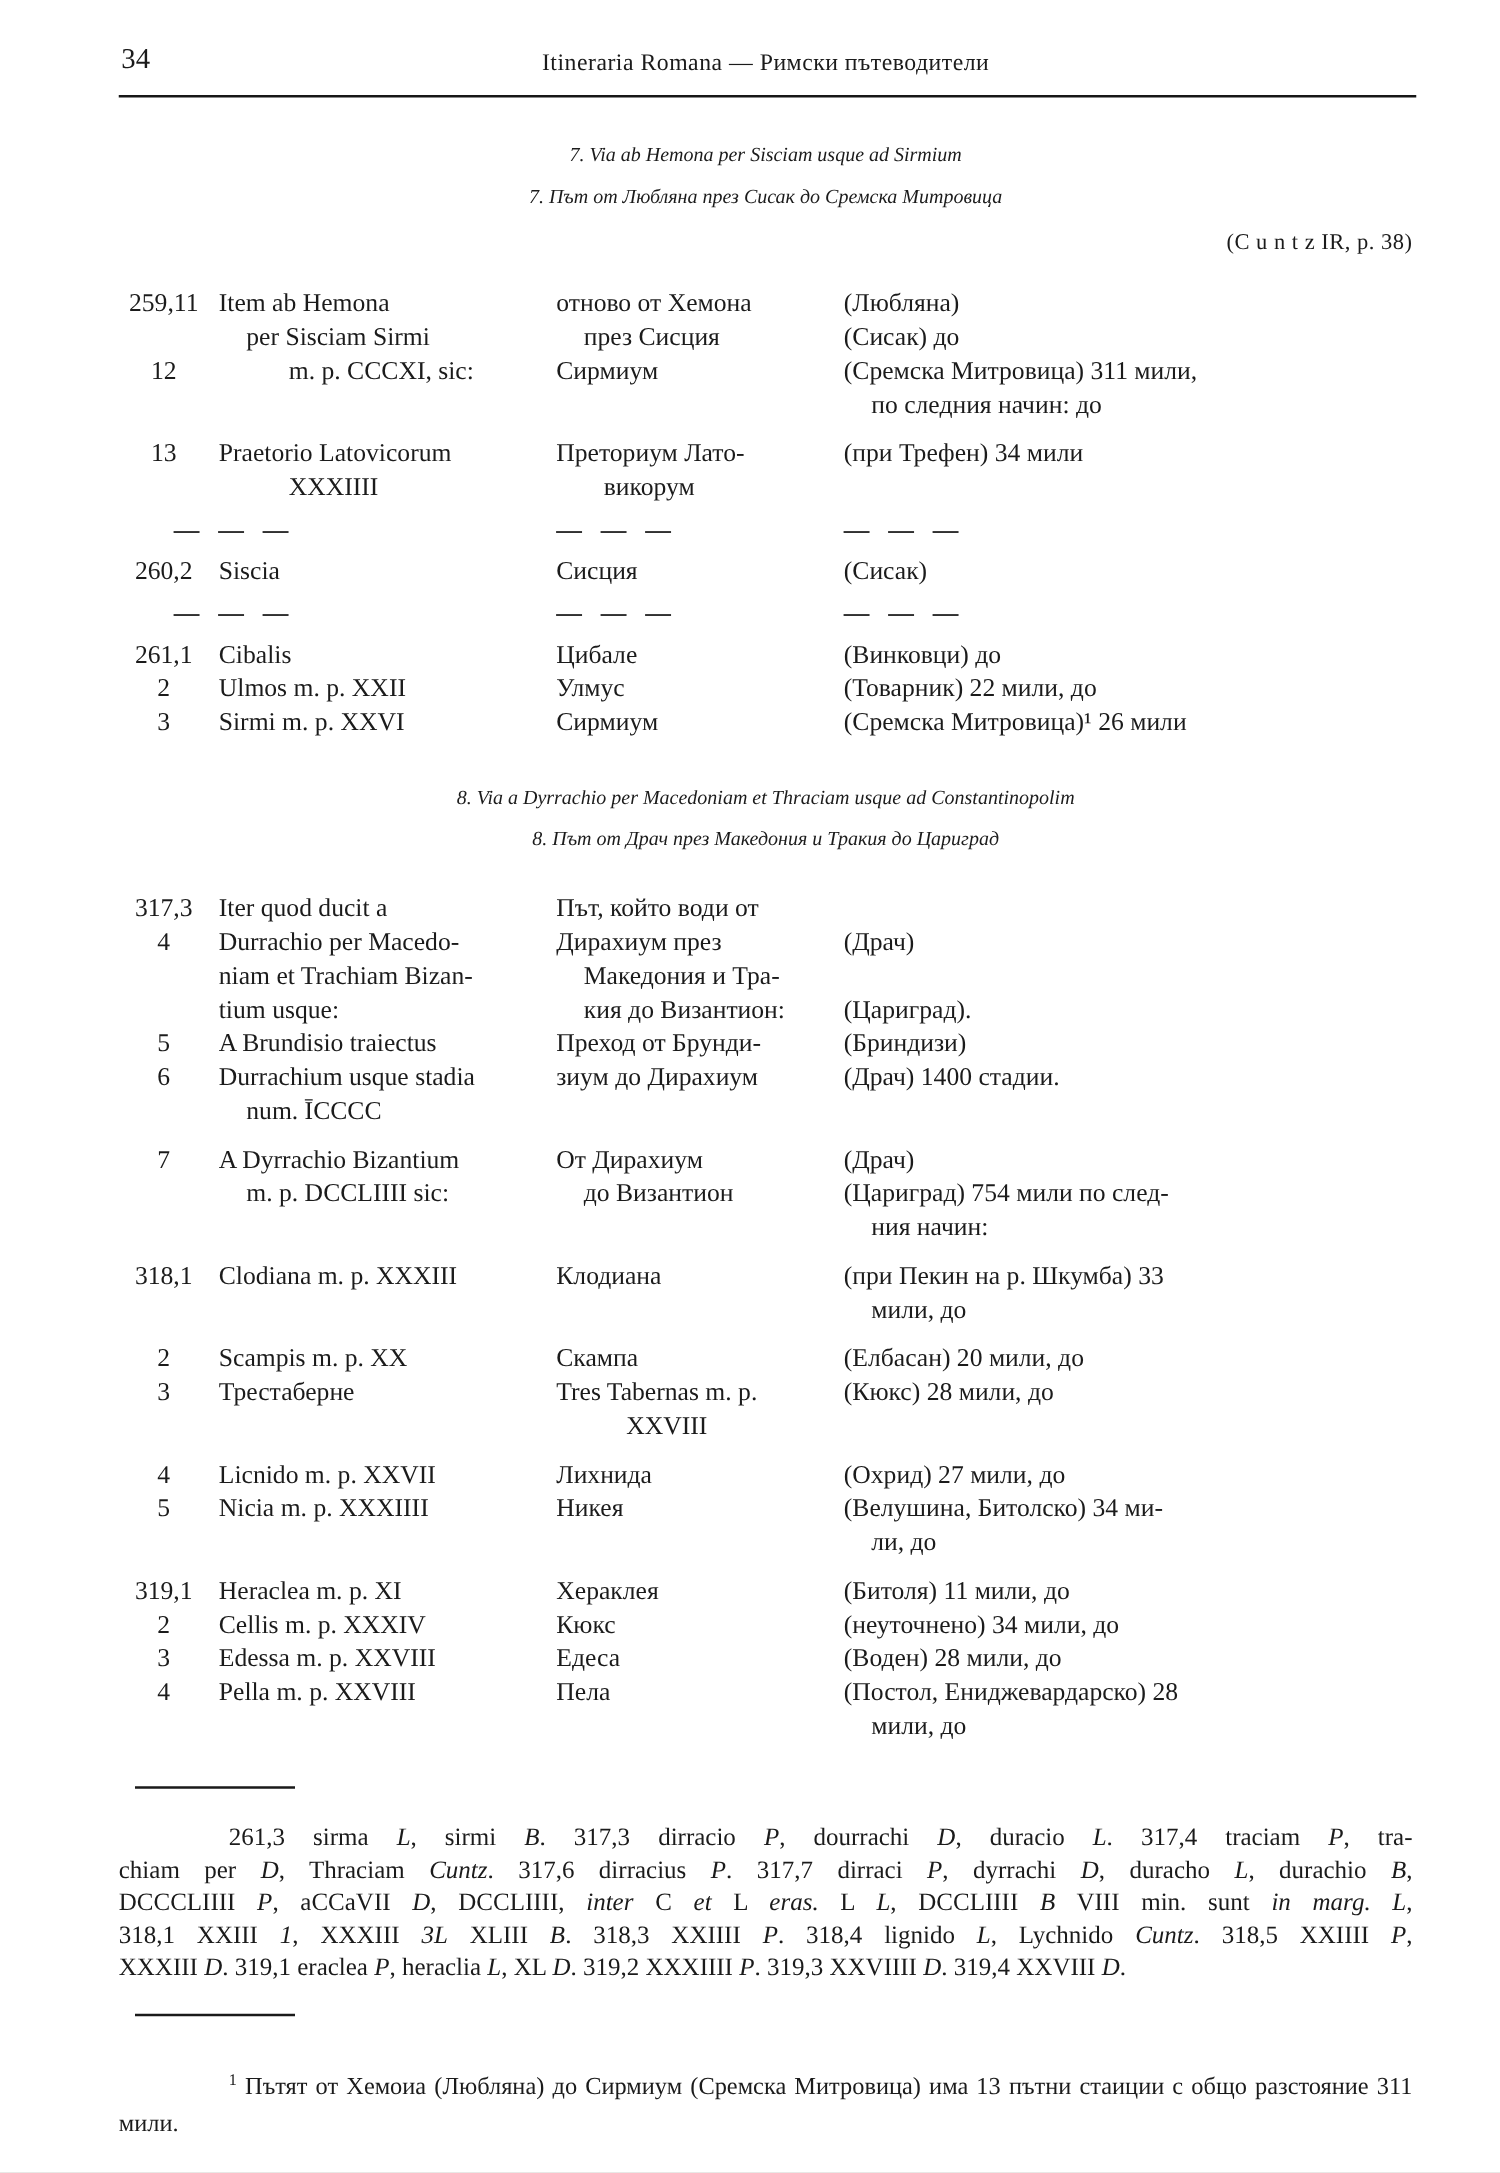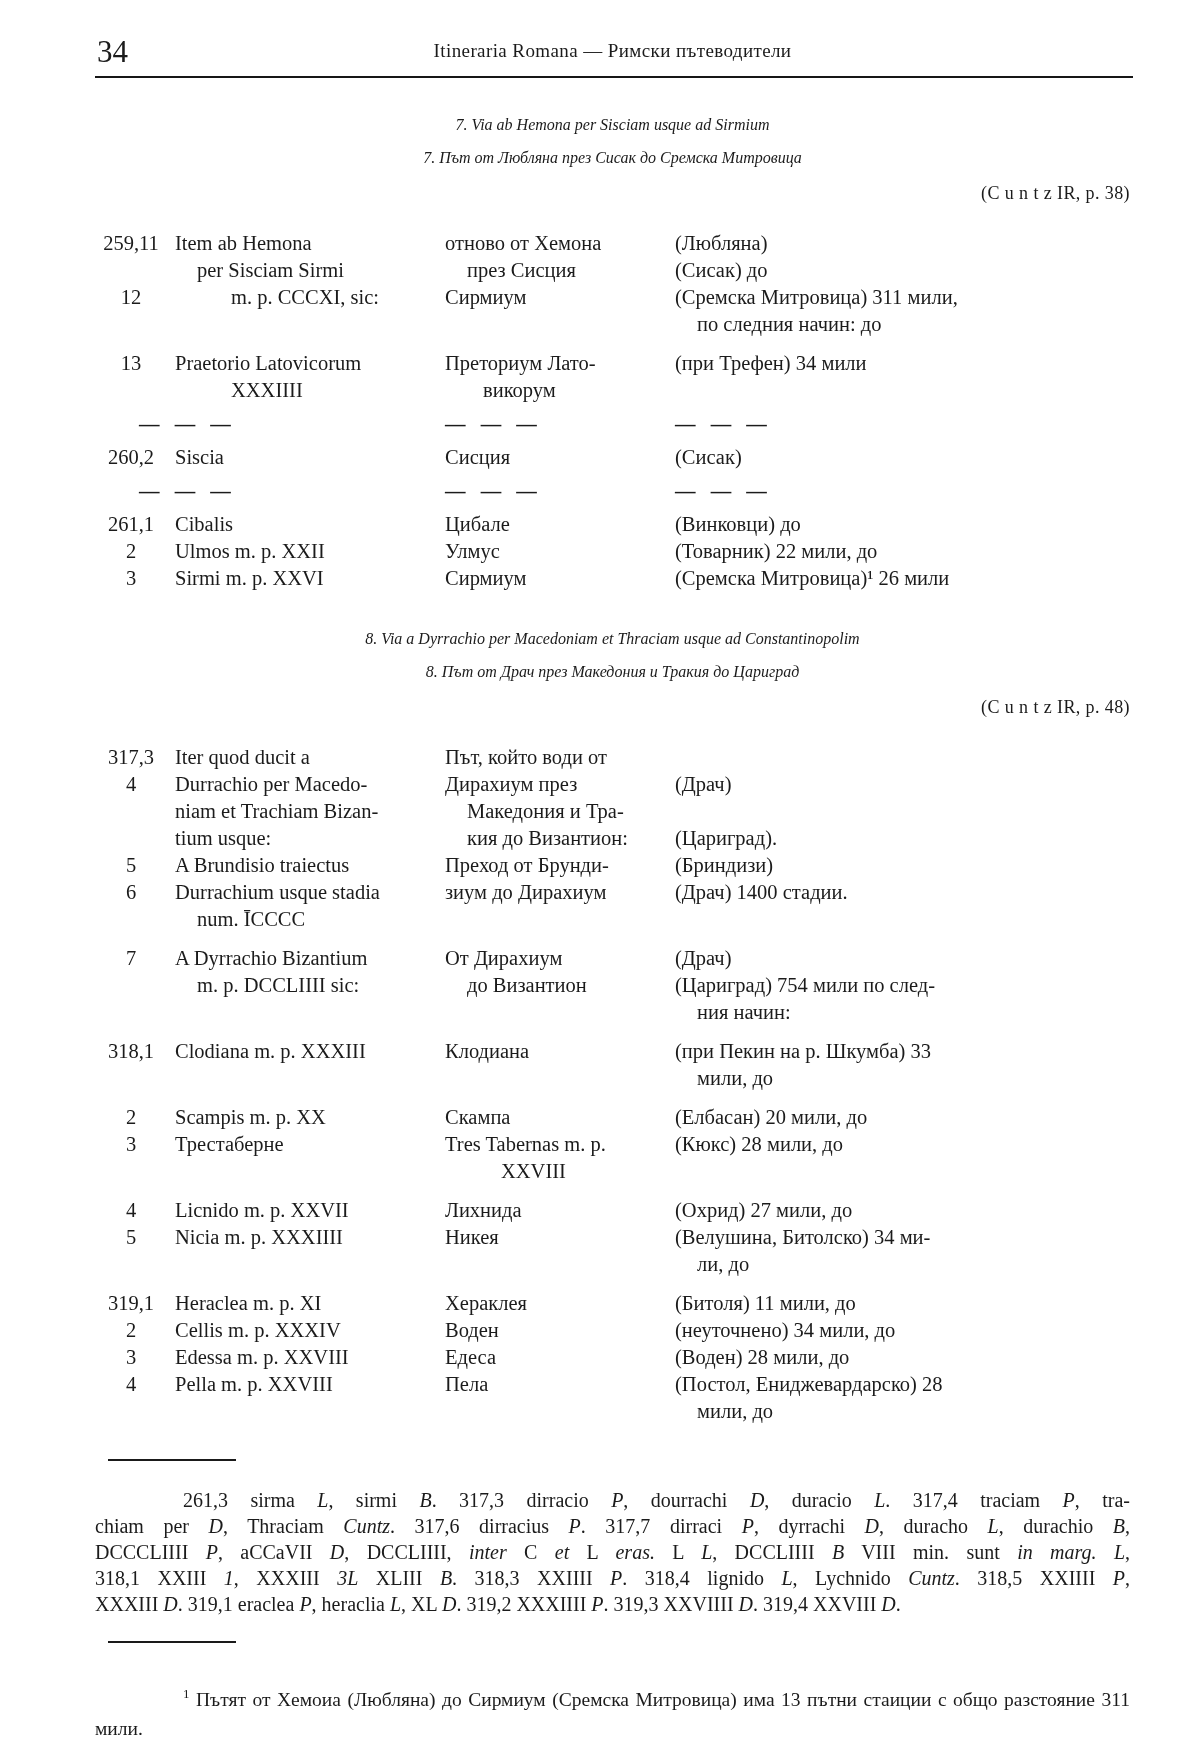--- a/index.html
+++ b/index.html
@@ -4,21 +4,21 @@
 <style>
   html,body{margin:0;padding:0;background:#d8d8d4;}
   .page{
     width:1200px;height:1738px;background:#ffffff;color:#1b1b1b;
     font-family:"Liberation Serif","DejaVu Serif",serif;
     position:relative;box-sizing:border-box;
     padding:30px 70px 0 95px;overflow:hidden;
   }
   
   .hdr{position:relative;height:40px;}
-  .pageno{position:absolute;left:2px;top:4px;font-size:31px;}
+  .pageno{position:absolute;left:2px;top:4px;font-size:23px;}
   .running{text-align:center;font-size:19px;letter-spacing:.4px;padding-top:10px;}
   .hdr-rule{border:0;border-top:2.5px solid #161616;margin:6px 0 0 0;width:1038px;}
   
   .sec-head{margin-top:30px;}
   .sec-title{text-align:center;font-style:italic;font-size:16px;line-height:33px;}
   .sec-src{text-align:right;font-size:18px;margin-top:9px;letter-spacing:.4px;}
   
   .tbl{margin-top:26px;font-size:20.5px;}
   .trow{display:grid;grid-template-columns:80px 270px 230px 1fr;line-height:27px;}
   .c-ref{text-align:center;padding-right:8px;white-space:nowrap;}
@@ -164,21 +164,20 @@
             <div>
               <div class="line">(Сремска Митровица)¹ 26 мили</div>
             </div>
           </div>
         </div>
       </section>
       <section>
         <div class="sec-head">
           <div class="sec-title">8. Via a Dyrrachio per Macedoniam et Thraciam usque ad Constantinopolim</div>
           <div class="sec-title">8. Път от Драч през Македония и Тракия до Цариград</div>
-          <div class="sec-src">(C u n t z  IR,  p. 48)</div>
         </div>
         <div class="tbl">
           <div class="trow">
             <div class="c-ref">317,3</div>
             <div>
               <div class="line">Iter quod ducit a</div>
             </div>
             <div>
               <div class="line">Път, който води от</div>
             </div>
@@ -324,21 +323,21 @@
             <div>
               <div class="line">(Битоля) 11 мили, до</div>
             </div>
           </div>
           <div class="trow">
             <div class="c-ref">2</div>
             <div>
               <div class="line">Cellis m. p. XXXIV</div>
             </div>
             <div>
-              <div class="line">Воден</div>
+              <div class="line">Кюкс</div>
             </div>
             <div>
               <div class="line">(неуточнено) 34 мили, до</div>
             </div>
           </div>
           <div class="trow">
             <div class="c-ref">3</div>
             <div>
               <div class="line">Edessa m. p. XXVIII</div>
             </div>

